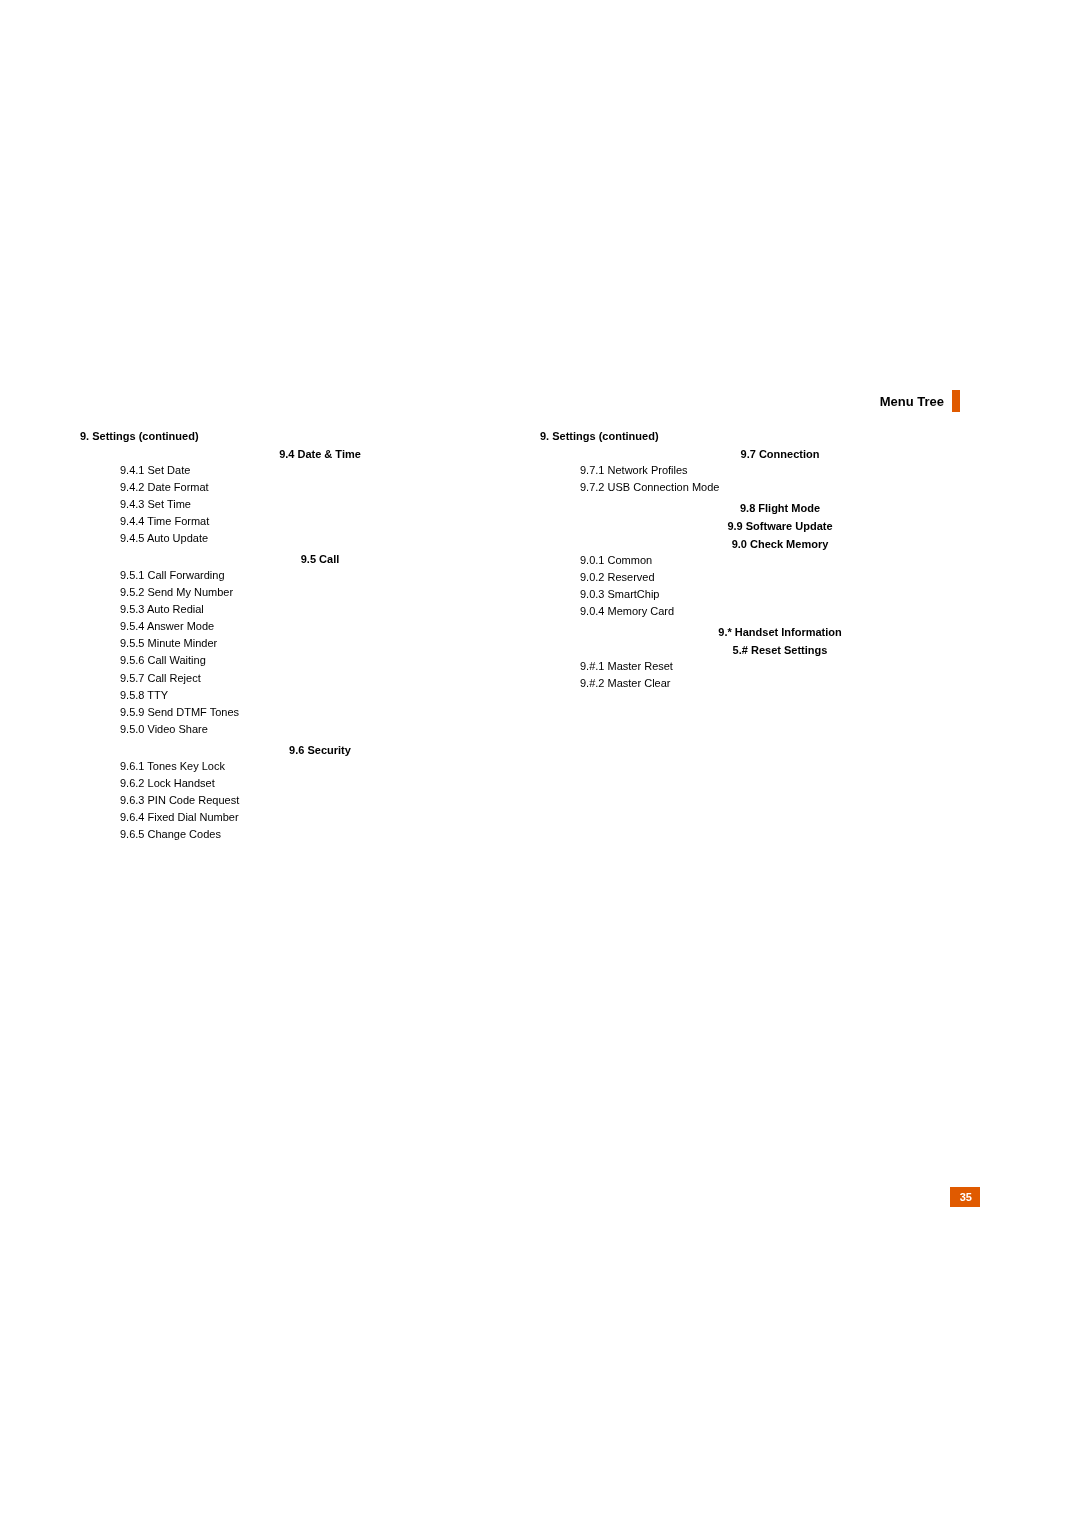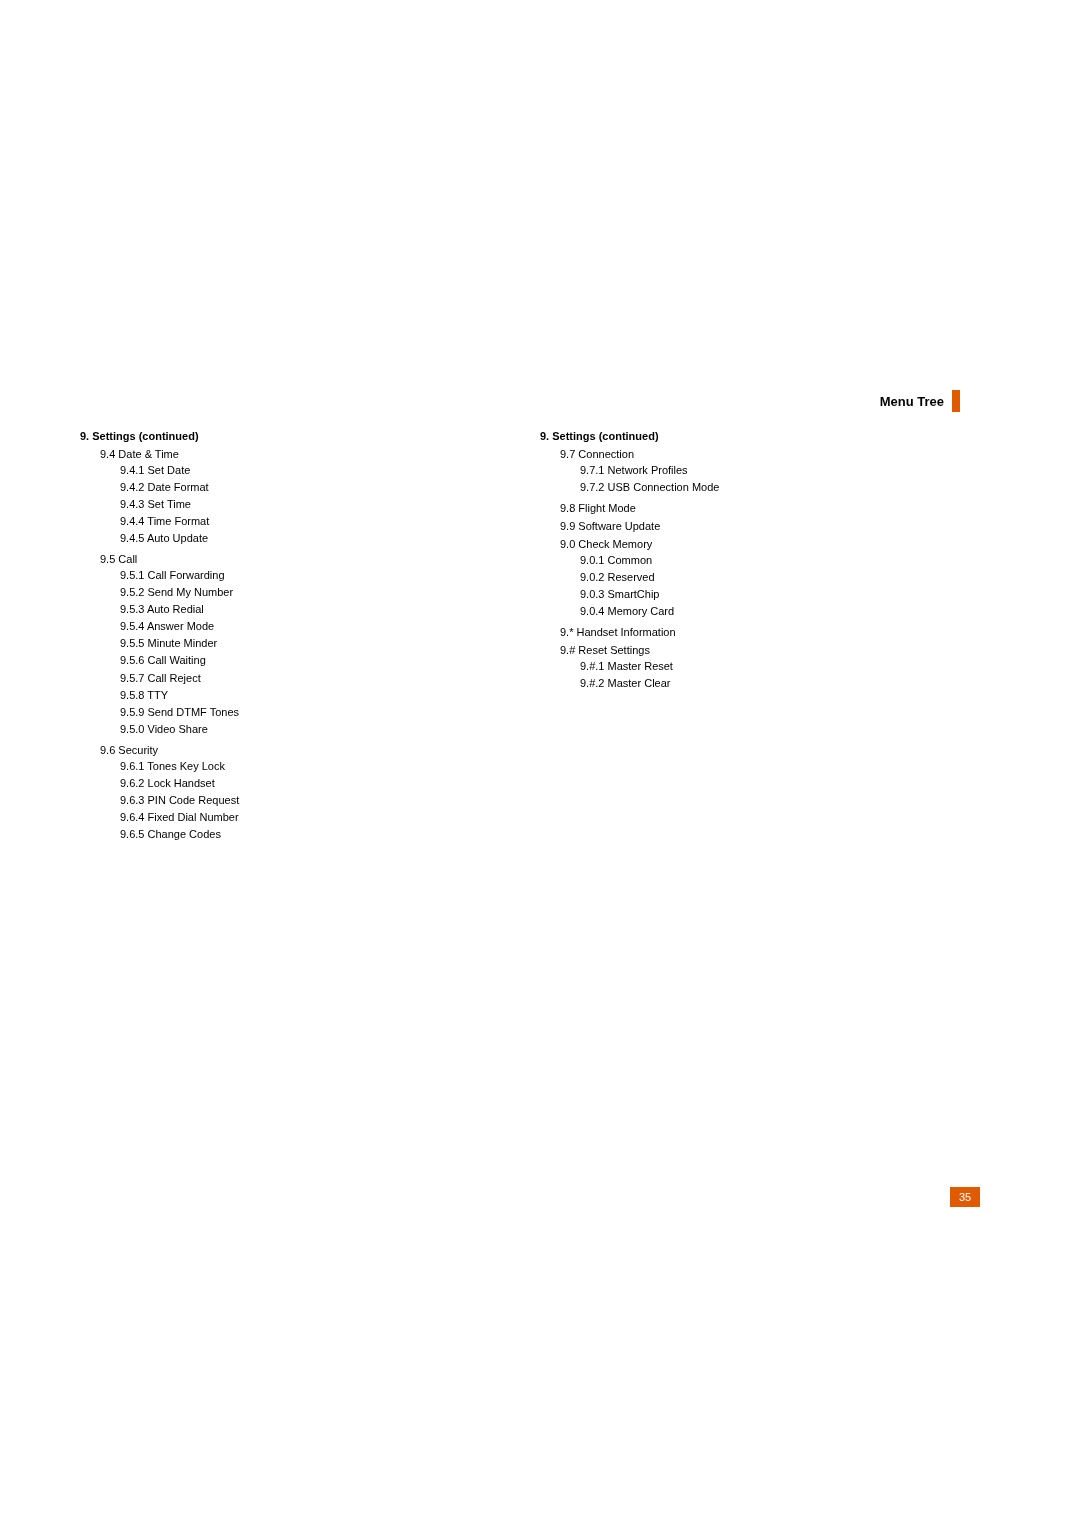--- a/index.html
+++ b/index.html
@@ -62,46 +62,47 @@
 
     .section-title {
       font-size: 11px;
       font-weight: bold;
       color: #000000;
       margin-bottom: 4px;
     }
 
     .subsection-title {
       font-size: 11px;
-      font-weight: normal;
+      font-weight: bold;
       color: #000000;
       margin-top: 6px;
       margin-bottom: 2px;
       padding-left: 20px;
+      text-align: center;
     }
 
     .item {
       font-size: 11px;
       color: #000000;
       line-height: 1.55;
       padding-left: 40px;
     }
 
     
     .page-number {
       position: absolute;
       bottom: 320px;
       right: 100px;
       background-color: #e05a00;
       color: #ffffff;
       font-size: 11px;
-      font-weight: normal;
+      font-weight: bold;
       padding: 4px 8px;
       min-width: 30px;
-      text-align: center;
+      text-align: right;
     }
   </style>
 </head>
 <body>
 
 <div class="page-container">
 
   <div class="menu-tree-header">
     <span class="menu-tree-label">Menu Tree</span>
     <span class="orange-bar"></span>
@@ -151,21 +152,21 @@
       <div class="subsection-title">9.9 Software Update</div>
 
       <div class="subsection-title">9.0 Check Memory</div>
       <div class="item">9.0.1 Common</div>
       <div class="item">9.0.2 Reserved</div>
       <div class="item">9.0.3 SmartChip</div>
       <div class="item">9.0.4 Memory Card</div>
 
       <div class="subsection-title">9.* Handset Information</div>
 
-      <div class="subsection-title">9.# Reset Settings</div>
+      <div class="subsection-title">5.# Reset Settings</div>
       <div class="item">9.#.1 Master Reset</div>
       <div class="item">9.#.2 Master Clear</div>
     </div>
 
   </div>
 
   <div class="page-number">35</div>
 
 </div>
 

